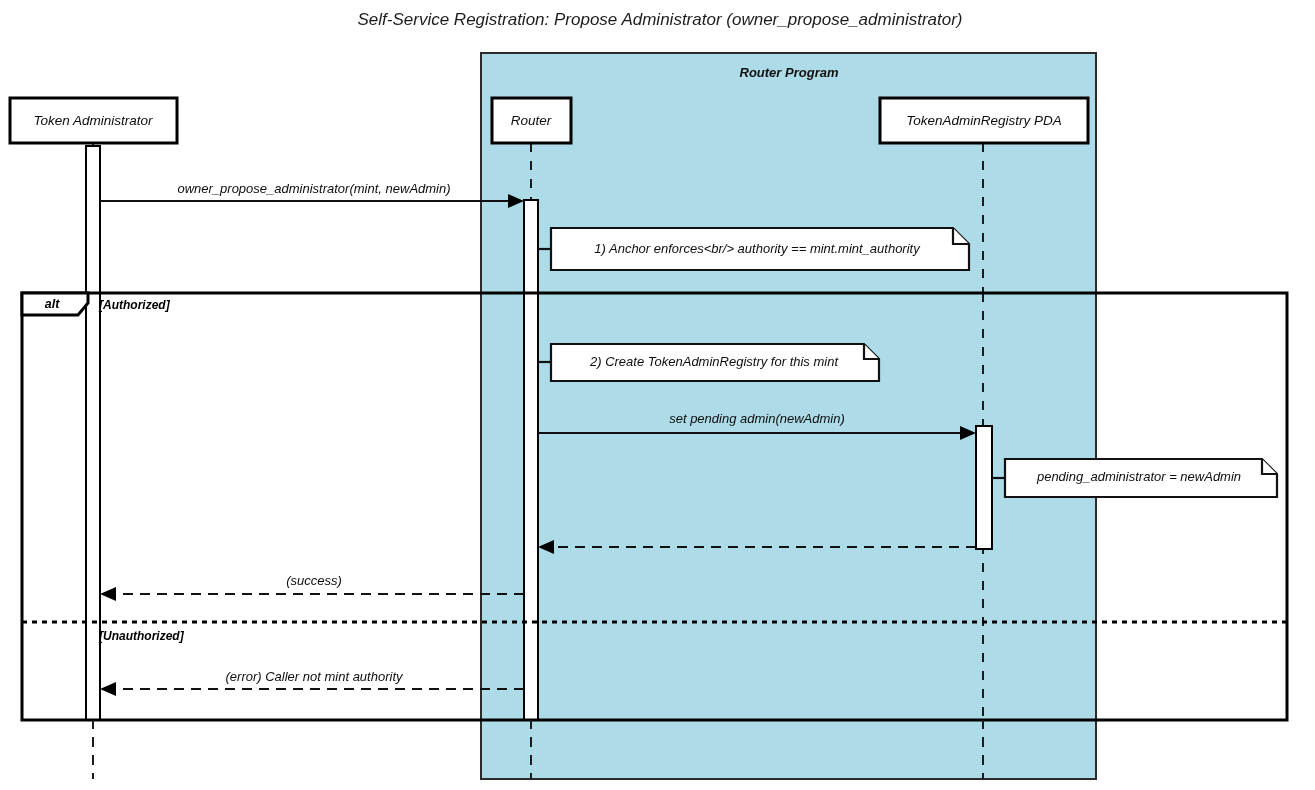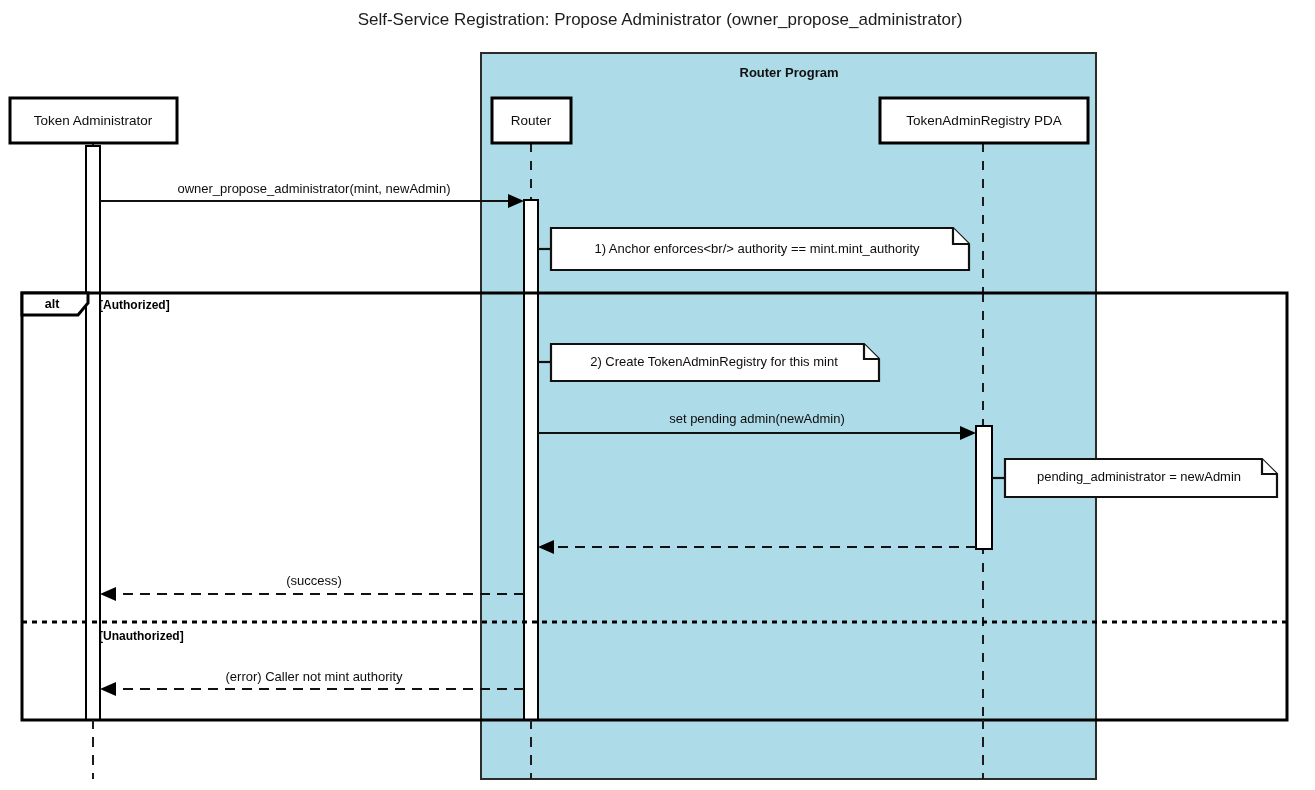--- a/index.html
+++ b/index.html
@@ -10,20 +10,21 @@
   body {
     width: 1315px;
     height: 790px;
     font-family: "Liberation Sans", sans-serif;
     overflow: hidden;
   }
   #diagram-root {
     position: relative;
     width: 1188px;
     height: 790px;
+    font-style: italic;
   }
   svg#seq {
     display: block;
     width: 1315px;
     height: 790px;
   }
   .diagram-title {
     font-family: "Liberation Sans", sans-serif;
     font-size: 17px;
     fill: #1c1c1c;

